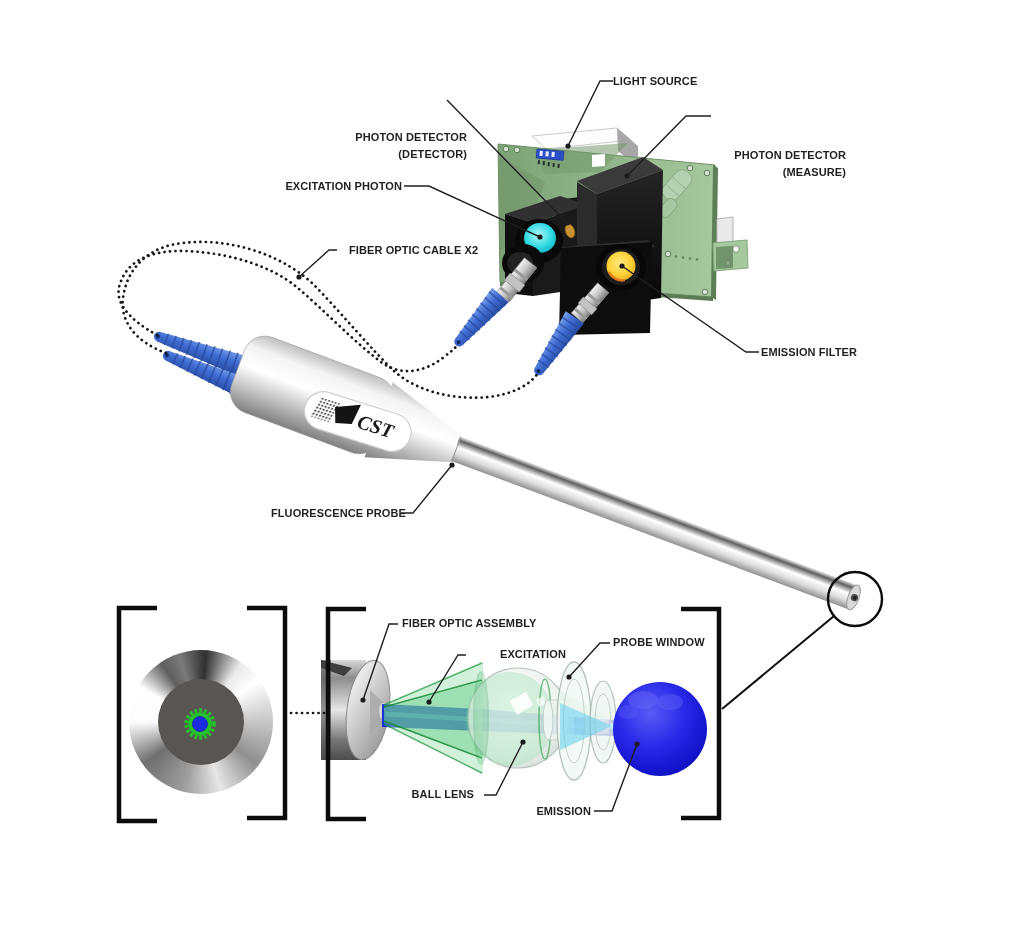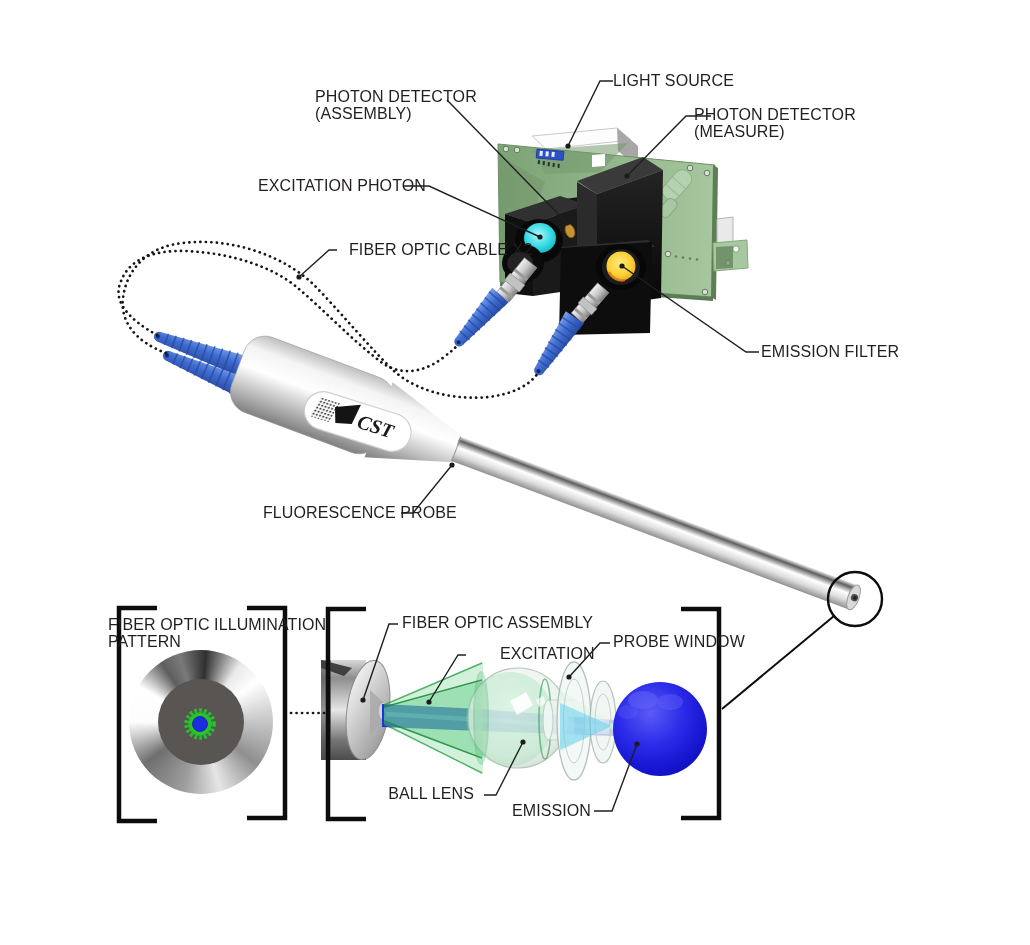--- a/index.html
+++ b/index.html
@@ -4,23 +4,23 @@
 <style>
   html,body{margin:0;padding:0;background:#ffffff;}
   .canvas{position:relative;width:1030px;height:945px;background:#ffffff;overflow:hidden;
           font-family:"Liberation Sans",sans-serif;}
   .pattern-ring{position:absolute;left:129px;top:650px;width:144px;height:144px;border-radius:50%;
     background:conic-gradient(from -18deg,#7a7a7a 0deg,#303030 22deg,#e9e9e9 52deg,#ffffff 72deg,
       #d2d2d2 100deg,#8f8f8f 145deg,#e6e6e6 182deg,#9e9e9e 212deg,#6f6f6f 252deg,
       #fdfdfd 288deg,#ffffff 318deg,#5e5e5e 344deg,#7a7a7a 360deg);
     z-index:0;}
   svg.artwork{position:absolute;left:0;top:0;z-index:1;}
-  .lbl{position:absolute;z-index:2;font-weight:400;font-size:16px;line-height:16.5px;
+  .lbl{position:absolute;z-index:2;font-weight:700;font-size:11px;line-height:16.5px;
        color:#221e1f;letter-spacing:.1px;white-space:nowrap;}
-  .lbl.center{text-align:left;white-space:normal;}
+  .lbl.center{text-align:right;white-space:normal;margin-top:40px;}
   .lbl.right{text-align:right;}
   .lbl div{white-space:nowrap;}
 </style>
 </head>
 <body>
 
 <div class="canvas">
 
   <div class="pattern-ring"></div>
 
@@ -401,40 +401,36 @@
         <circle cx="569" cy="677" r="2.6"></circle>
       <circle cx="523" cy="742" r="2.6"></circle>
         <circle cx="637" cy="744" r="2.6"></circle>
     </g>
   </svg>
 
   <div class="lbl" style="left:613px;top:73px;">LIGHT SOURCE</div>
 
   <div class="lbl center" style="left:315px;top:89px;width:152px;">
     <div>PHOTON DETECTOR</div>
-    <div>(ASSEMBLY)</div>
+    <div>(DETECTOR)</div>
   </div>
 
   <div class="lbl center" style="left:694px;top:107px;width:152px;">
     <div>PHOTON DETECTOR</div>
     <div>(MEASURE)</div>
   </div>
 
   <div class="lbl right" style="left:258px;top:178px;width:144px;">EXCITATION PHOTON</div>
 
   <div class="lbl" style="left:341px;top:242px;padding-left:8px;">FIBER OPTIC CABLE X2</div>
 
   <div class="lbl" style="left:761px;top:344px;">EMISSION FILTER</div>
 
   <div class="lbl right" style="left:255px;top:505px;width:143px;margin-left:8px;">FLUORESCENCE PROBE</div>
 
-  <div class="lbl center" style="left:108px;top:617px;width:184px;">
-    <div>FIBER OPTIC ILLUMINATION</div>
-    <div>PATTERN</div>
-  </div>
 
   <div class="lbl" style="left:402px;top:615px;">FIBER OPTIC ASSEMBLY</div>
 
   <div class="lbl" style="left:488px;top:646px;margin-left:12px;">EXCITATION</div>
 
   <div class="lbl" style="left:613px;top:634px;">PROBE WINDOW</div>
 
   <div class="lbl right" style="left:371px;top:786px;width:103px;">BALL LENS</div>
 
   <div class="lbl right" style="left:487px;top:803px;width:104px;">EMISSION</div>

